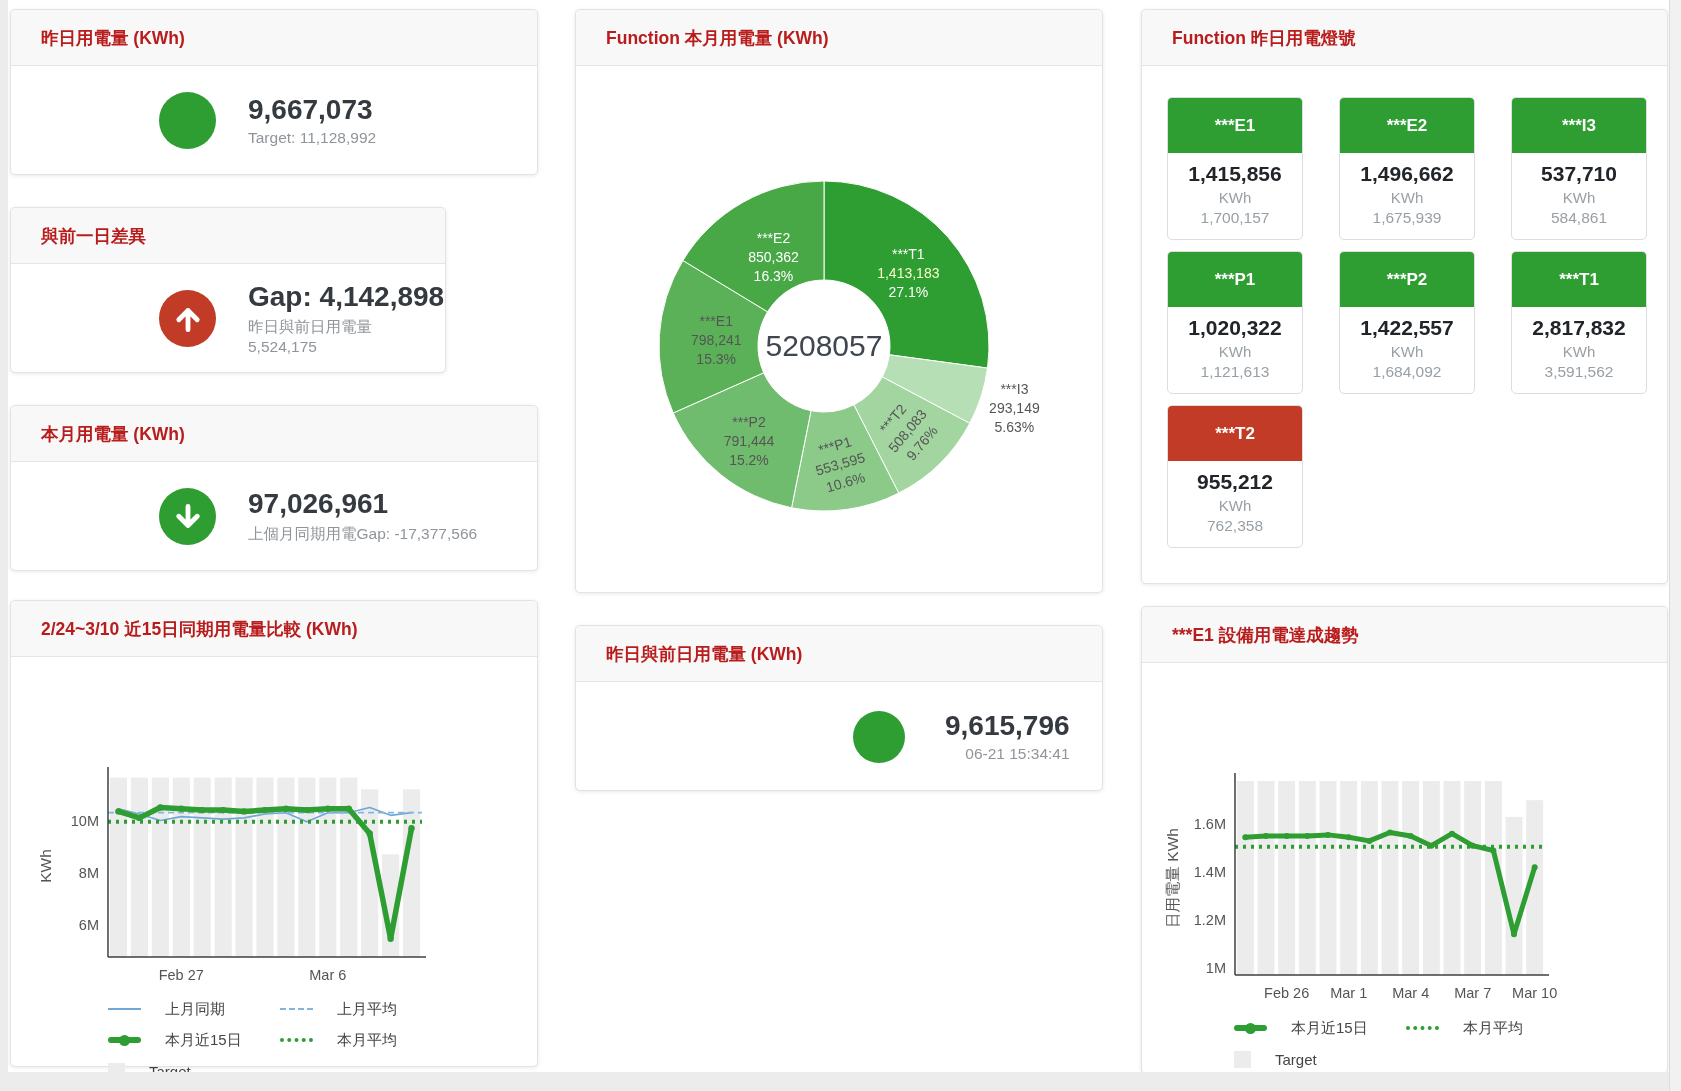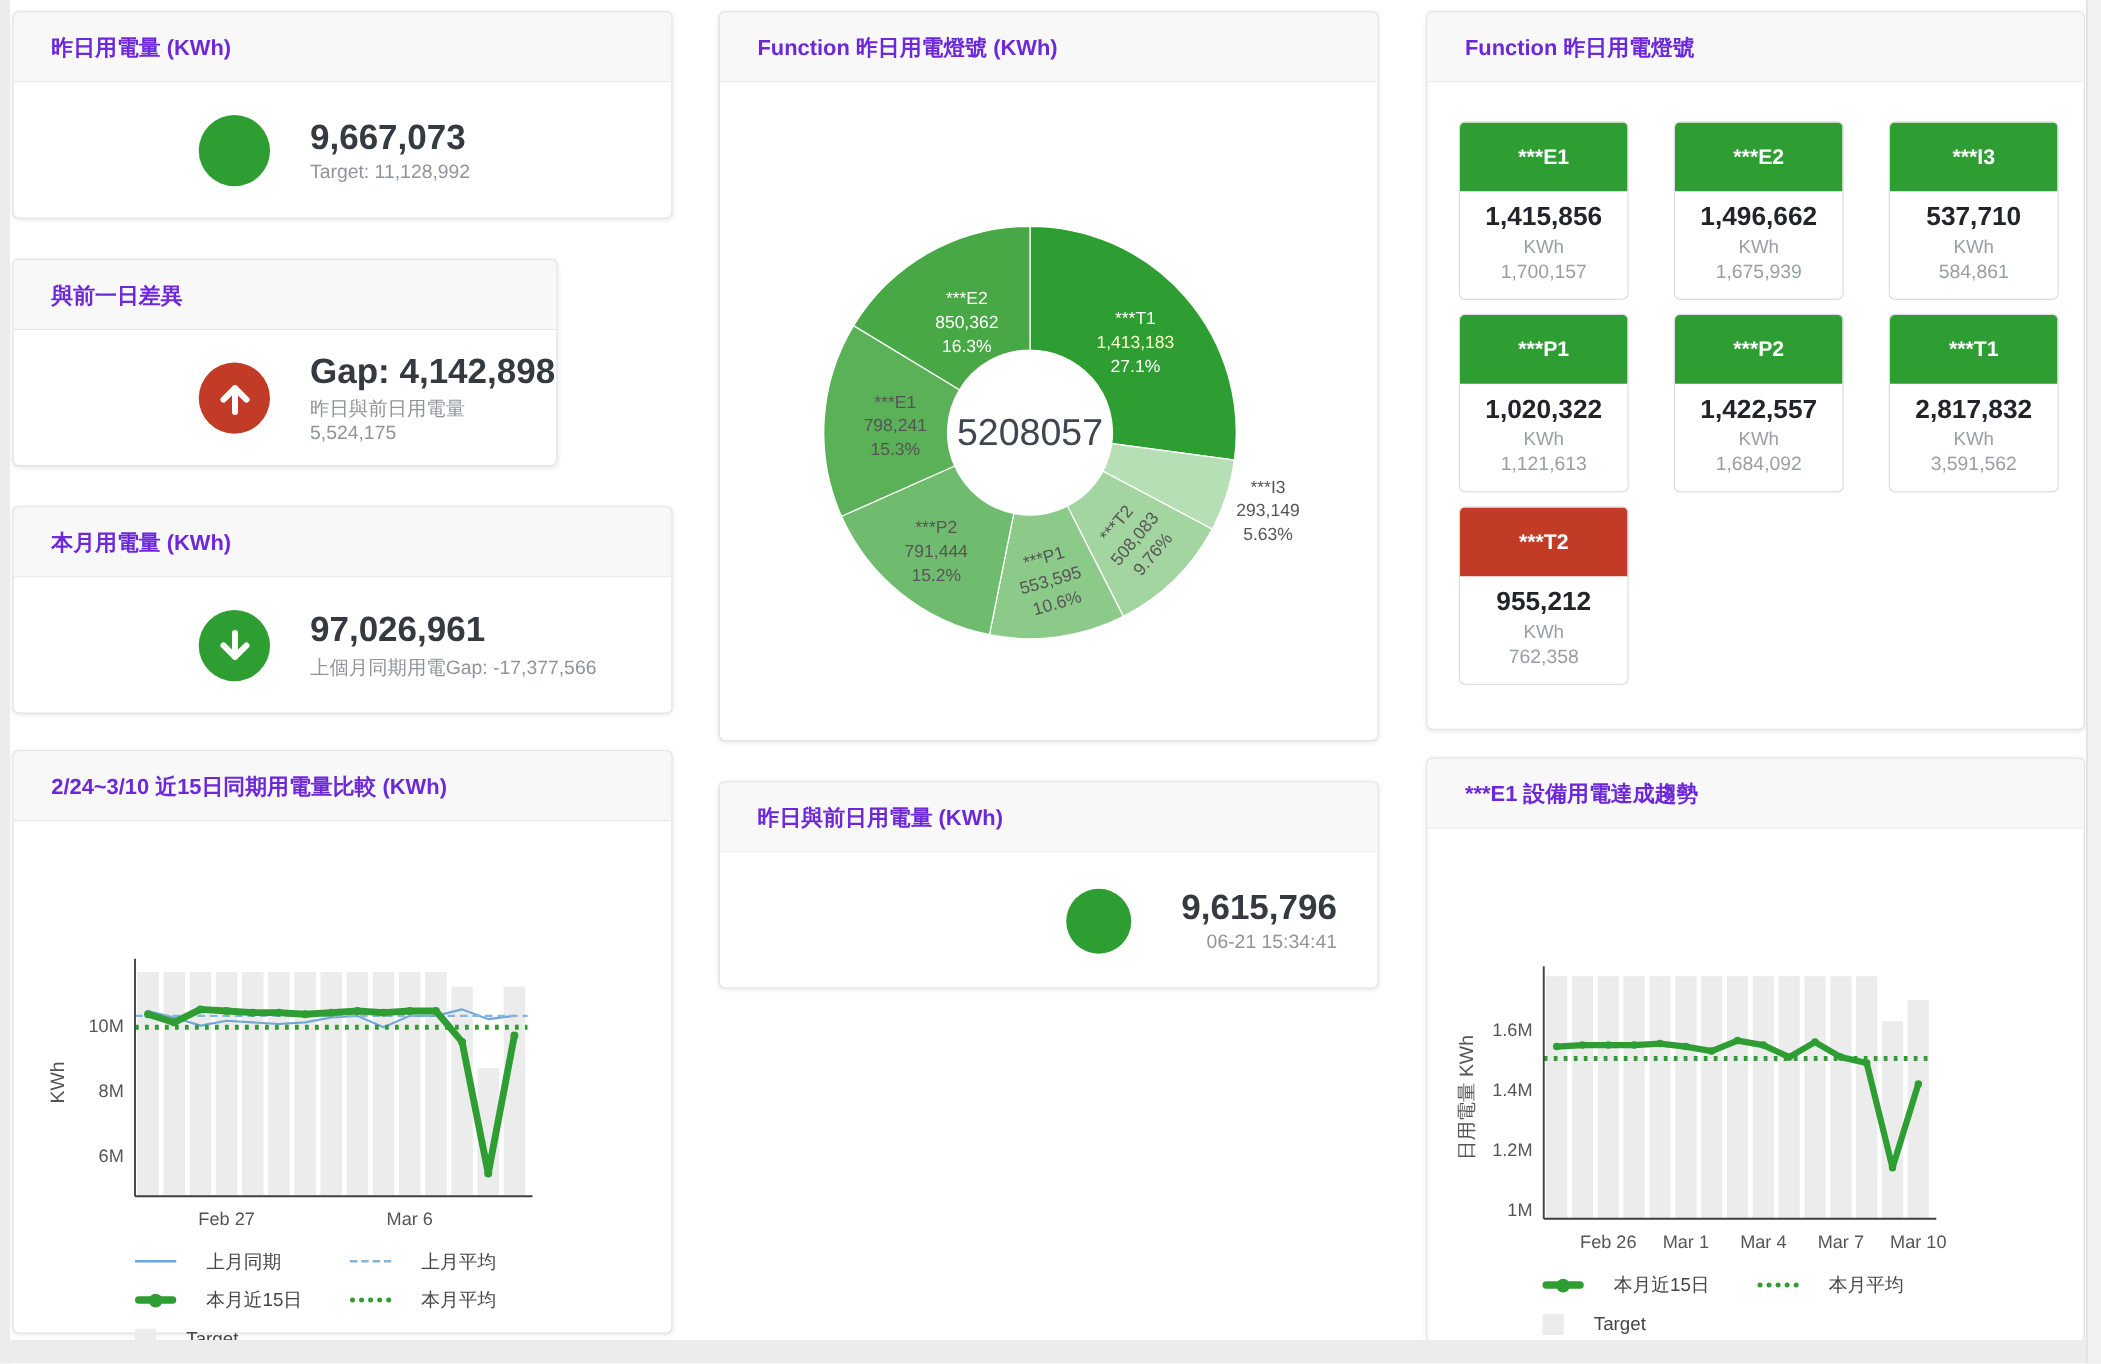--- a/index.html
+++ b/index.html
@@ -2,21 +2,21 @@
 <html><head>
 <meta charset="utf-8">
 <style>
   html,body{margin:0;padding:0;background:#ffffff;font-family:"Liberation Sans","DejaVu Sans",sans-serif;}
   .page{position:relative;width:1681px;height:1091px;overflow:hidden;background:#ffffff;}
   .edge-left{position:absolute;left:0;top:0;width:8px;height:1091px;background:#ececec;}
   .edge-bottom{position:absolute;left:0;top:1072px;width:1681px;height:19px;background:#ececec;}
   .scrollbar{position:absolute;left:1669px;top:0;width:12px;height:1091px;background:#f1f1f1;border-left:1px solid #dcdcdc;box-sizing:border-box;}
 
   .card{position:absolute;background:#fff;border:1px solid #e3e3e3;border-radius:5px;box-shadow:0 1px 4px rgba(0,0,0,.09);box-sizing:border-box;}
-  .card-head{height:55px;background:#f8f8f8;border-bottom:1px solid #e5e5e5;border-radius:5px 5px 0 0;display:flex;align-items:center;padding:0 30px;color:#6d28d9;font-weight:bold;font-size:17.5px;}
+  .card-head{height:55px;background:#f8f8f8;border-bottom:1px solid #e5e5e5;border-radius:5px 5px 0 0;display:flex;align-items:center;padding:0 30px;color:#b91c1c;font-weight:bold;font-size:17.5px;}
   .card-body{position:relative;}
 
   .kpi-body{display:flex;align-items:center;gap:32px;height:109px;padding-left:148px;}
   .circle{width:57px;height:57px;border-radius:50%;flex:0 0 auto;display:flex;align-items:center;justify-content:center;}
   .kpi-num{font-size:28px;font-weight:bold;color:#343a40;line-height:1.15;}
   .kpi-sub{font-size:15.5px;color:#8f959b;margin-top:3px;}
   .sub-right{text-align:right;}
 
   .tick{font-size:14.5px;fill:#555;}
   .ylab{font-size:15.5px;fill:#555;}
@@ -162,21 +162,21 @@
           <div class="lg-item">
             <span class="sw sw-box" style="background: rgb(236, 236, 236);"></span>
             <span>Target</span>
           </div>
         </div>
     </div>
   </section>
 
   <section class="card" style="left:575px;top:9px;width:528px;height:584px;">
     <div class="card-head">
-        <span>Function 昨日用電燈號 (KWh)</span>
+        <span>Function 本月用電量 (KWh)</span>
       </div>
     <div class="card-body">
       <svg id="donut" width="508" height="470">
           <path d="M248 115 A165 165 0 0 1 411.51824438631655 302.06317639907854 L313.4072977545266 288.8252705596314 A66 66 0 0 0 248 214 Z" fill="#2e9d32" stroke="#ffffff" stroke-width="1"></path>
           <text x="332.32477770860817" y="193.28886200584193" text-anchor="middle" font-size="14px" fill="#ffffff" transform="rotate(0 332.32477770860817 206.28886200584193)"><tspan x="332.32477770860817" dy="0">***T1</tspan><tspan x="332.32477770860817" dy="19" fill="#fdfdc9">1,413,183</tspan><tspan x="332.32477770860817" dy="19">27.1%</tspan></text>
           <path d="M411.51824438631655 302.06317639907854 A165 165 0 0 1 393.7566961271626 357.3303661836278 L306.3026784508651 310.9321464734511 A66 66 0 0 0 313.4072977545266 288.8252705596314 Z" fill="#b7dfb5" stroke="#ffffff" stroke-width="1"></path>
           <text x="438.4086283900982" y="328.19276292668496" text-anchor="middle" font-size="14px" fill="#555555" transform="rotate(0 438.4086283900982 341.19276292668496)"><tspan x="438.4086283900982" dy="0">***I3</tspan><tspan x="438.4086283900982" dy="19">293,149</tspan><tspan x="438.4086283900982" dy="19">5.63%</tspan></text>
           <path d="M393.7566961271626 357.3303661836278 A165 165 0 0 1 322.73264975533414 427.1055099598467 L277.89305990213364 338.8422039839387 A66 66 0 0 0 306.3026784508651 310.9321464734511 Z" fill="#a2d5a0" stroke="#ffffff" stroke-width="1"></path>
           <text x="330.6952385205818" y="351.1753973915424" text-anchor="middle" font-size="14px" fill="#555555" transform="rotate(-50 330.6952385205818 364.1753973915424)"><tspan x="330.6952385205818" dy="0">***T2</tspan><tspan x="330.6952385205818" dy="19">508,083</tspan><tspan x="330.6952385205818" dy="19">9.76%</tspan></text>
           <path d="M322.73264975533414 427.1055099598467 A165 165 0 0 1 215.5700458374671 441.78163700808574 L235.02801833498685 344.7126548032343 A66 66 0 0 0 277.89305990213364 338.8422039839387 Z" fill="#8bca89" stroke="#ffffff" stroke-width="1"></path>

